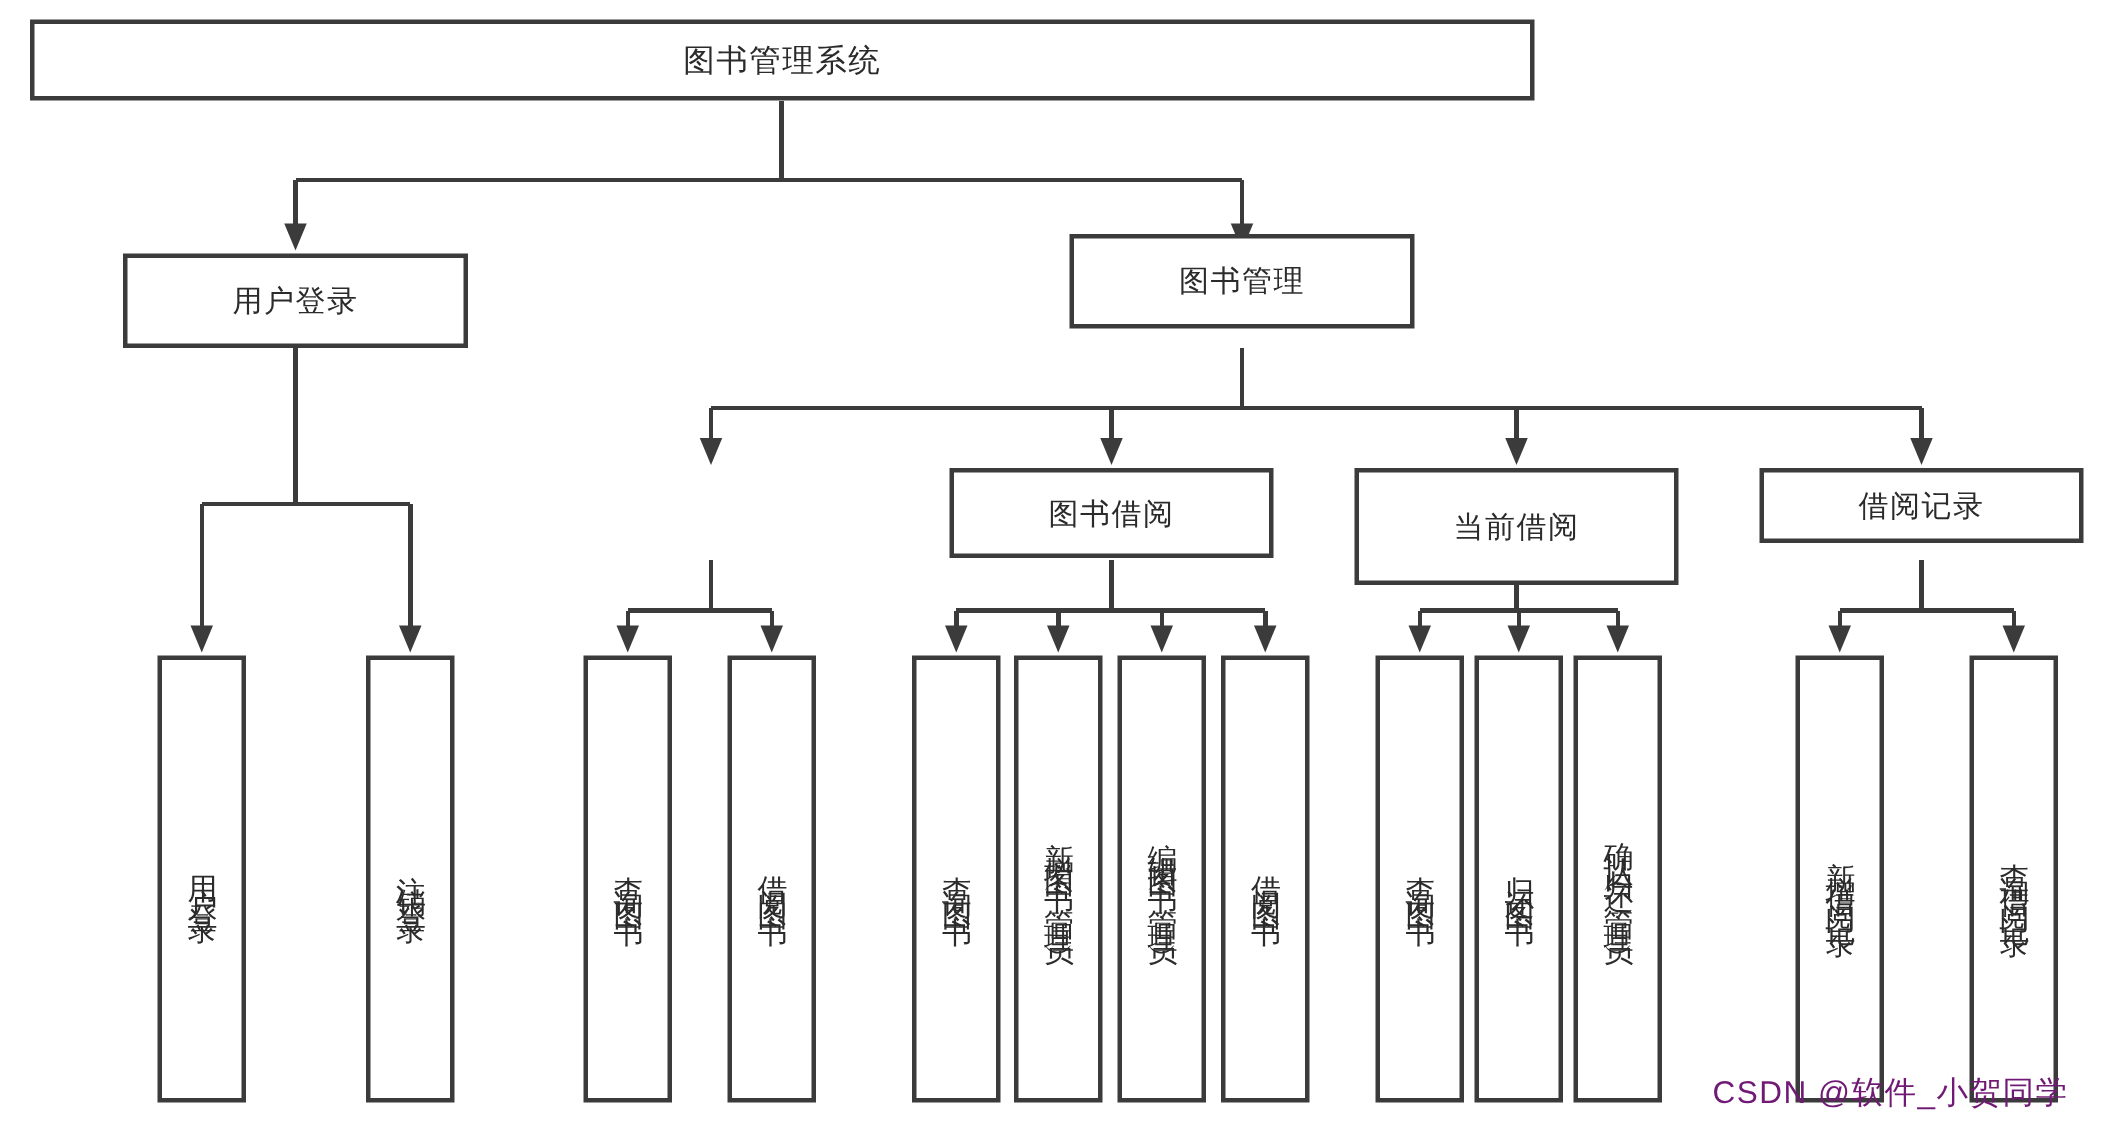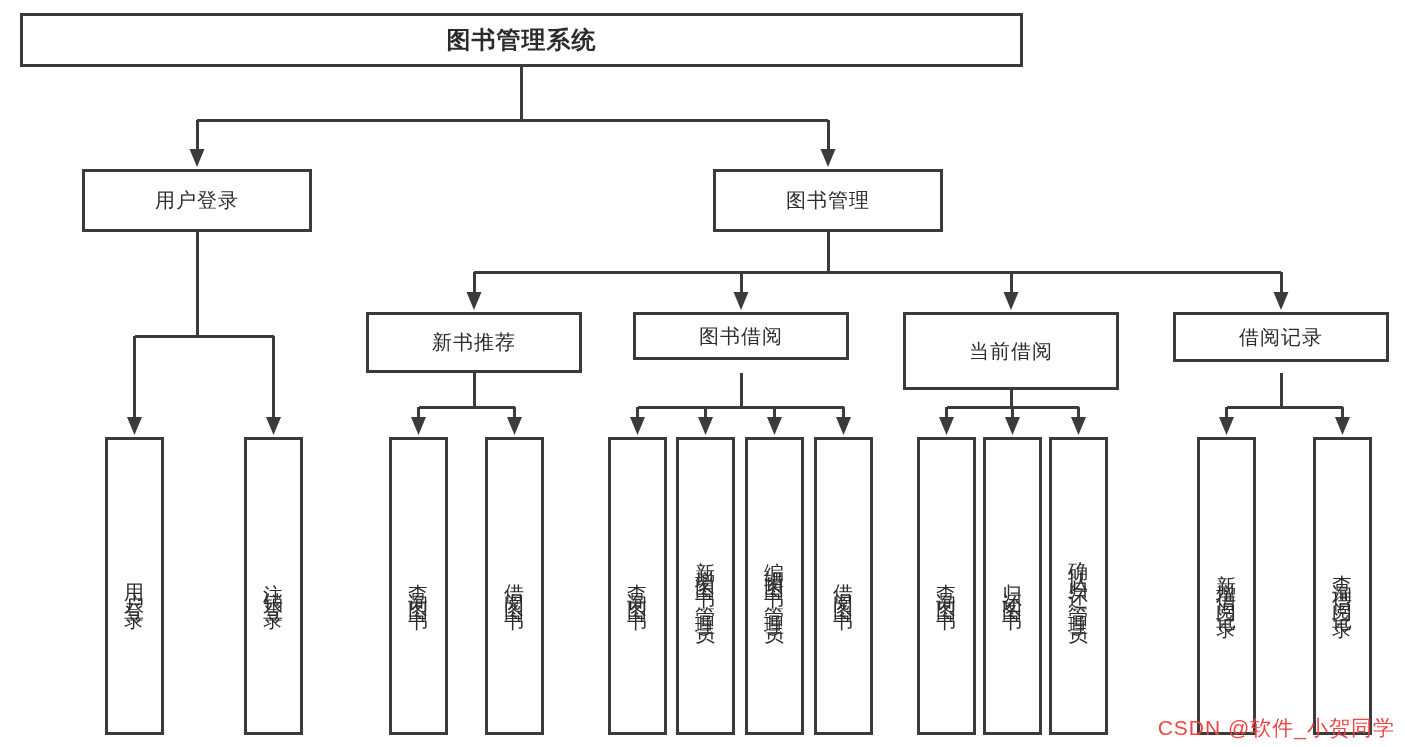--- a/index.html
+++ b/index.html
@@ -22,34 +22,34 @@
     box-sizing: border-box;
     background: #ffffff;
     border: 3px solid #3b3b3b;
     color: #2b2b2b;
     display: flex;
     align-items: center;
     justify-content: center;
     z-index: 2;
   }
   .box.h { font-size: 20px; letter-spacing: 1px; }
-  .box.root { font-size: 24px; font-weight: bold; }
+  .box.root { font-size: 21px; }
   .box.v {
     writing-mode: vertical-rl;
     text-orientation: mixed;
     font-size: 20px;
     letter-spacing: 9px;
     line-height: 1;
   }
   .watermark {
     position: absolute;
-    right: 10px;
+    right: 26px;
     bottom: 5px;
     font-size: 21px;
-    color: #ef4444;
+    color: #701a75;
     letter-spacing: 1px;
     z-index: 3;
     white-space: nowrap;
   }
 </style>
 </head>
 <body>
 
 <div id="stage">
 
@@ -89,24 +89,23 @@
       <polygon points="1005,417 1020,417 1012.5,435"></polygon>
       <polygon points="1071,417 1086,417 1078.5,435"></polygon>
       <polygon points="1219,417 1234,417 1226.5,435"></polygon>
       <polygon points="1335,417 1350,417 1342.5,435"></polygon>
     </g>
   </svg>
 
   <div class="box h root" style="left:20px; top:13px; width:1003px; height:54px;">图书管理系统</div>
 
   <div class="box h" style="left:82px; top:169px; width:230px; height:63px;">用户登录</div>
-  <div class="box h" style="left:713px; top:169px; width:230px; height:63px;">图书管理</div>
+  <div class="box h" style="left:713px; top:156px; width:230px; height:63px;">图书管理</div>
 
-  <div class="box h" style="left:366px; top:312px; width:216px; height:61px;">新书推荐</div>
-  <div class="box h" style="left:633px; top:312px; width:216px; height:48px;">图书借阅</div>
+  <div class="box h" style="left:633px; top:312px; width:216px; height:60px;">图书借阅</div>
   <div class="box h" style="left:903px; top:312px; width:216px; height:78px;">当前借阅</div>
   <div class="box h" style="left:1173px; top:312px; width:216px; height:50px;">借阅记录</div>
 
   <div class="box v" style="left:105px; top:437px; width:59px; height:298px;">用户登录</div>
   <div class="box v" style="left:244px; top:437px; width:59px; height:298px;">注销登录</div>
 
   <div class="box v" style="left:389px; top:437px; width:59px; height:298px;">查询图书</div>
   <div class="box v" style="left:485px; top:437px; width:59px; height:298px;">借阅图书</div>
 
   <div class="box v" style="left:608px; top:437px; width:59px; height:298px;">查询图书</div>

